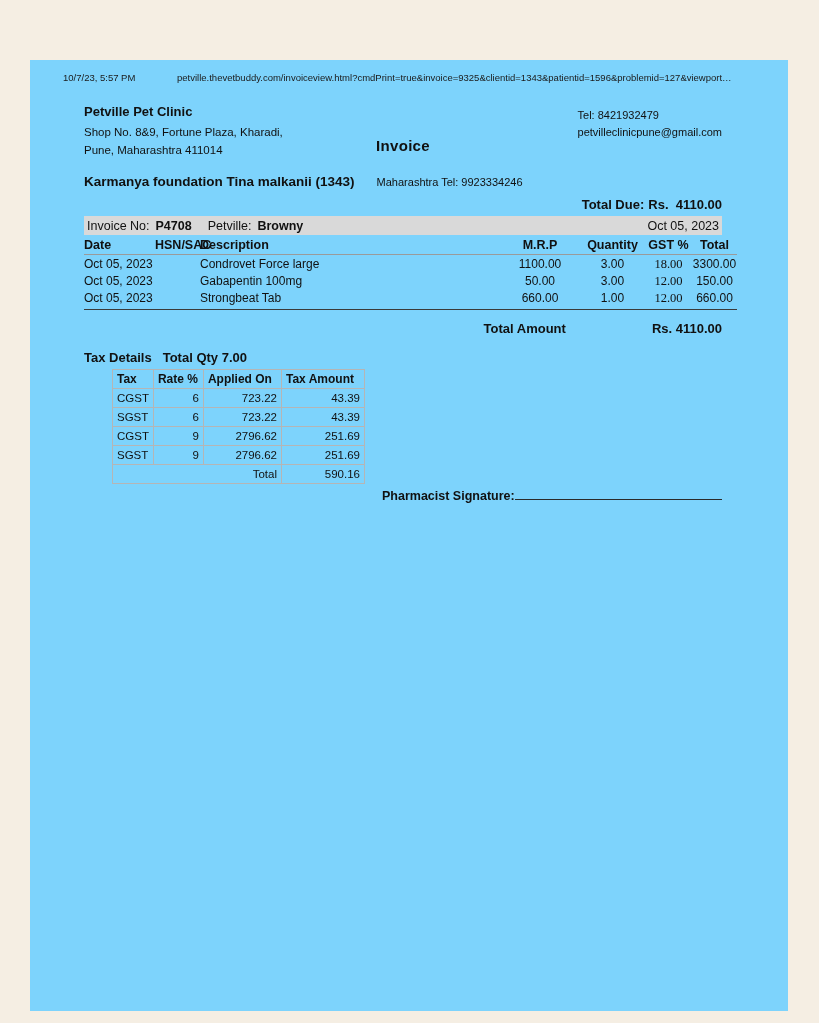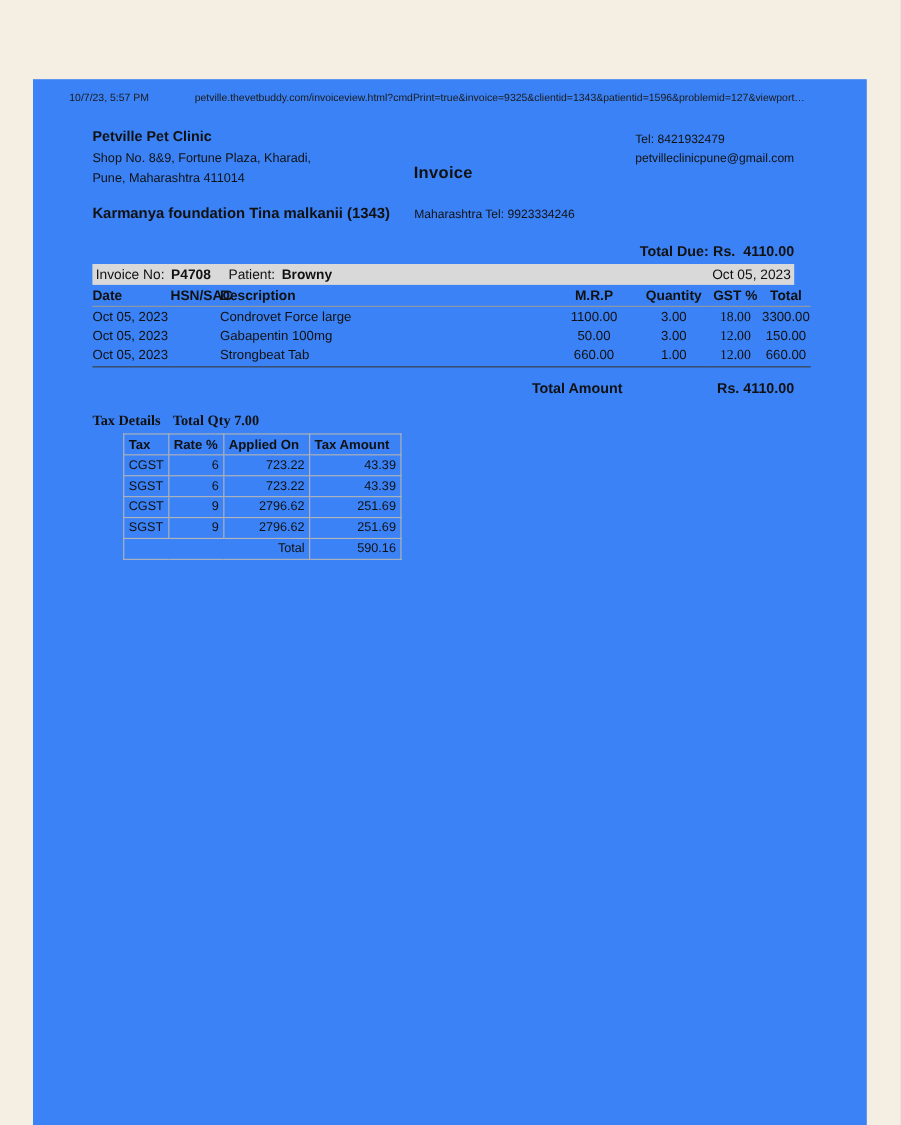--- a/index.html
+++ b/index.html
@@ -6,23 +6,23 @@
   html,body { width:819px; height:1023px; }
   body {
     background:#f5eee3;
     font-family:"Liberation Sans","DejaVu Sans",sans-serif;
     color:#111;
     position:relative;
     overflow:hidden;
   }
   .paper {
     position:absolute;
-    left:30px; top:72px;
+    left:30px; top:60px;
     width:758px; height:951px;
-    background:#3b82f6;
+    background:#7dd3fc;
   }
   .print-header {
     position:absolute;
     top:12px; left:0; right:0;
     font-size:9.5px;
     color:#1a1a1a;
   }
   .print-header .datetime { position:absolute; left:33px; top:0; }
   .print-header .url { position:absolute; left:147px; top:0; right:20px; white-space:nowrap; overflow:hidden; }
   .content {
@@ -34,21 +34,21 @@
   .clinic-addr { font-size:11.5px; line-height:18px; }
   .clinic-contact { font-size:11px; line-height:17px; padding-top:3px; text-align:left; }
   .invoice-title {
     position:absolute; left:0; right:0; top:33px;
     text-align:center; font-size:15px; font-weight:bold;
     letter-spacing:0.3px;
   }
   .client-row { margin-top:15px; display:flex; align-items:baseline; }
   .client-name { font-size:13.5px; font-weight:bold; }
   .client-tel { font-size:11px; margin-left:22px; }
-  .total-due { text-align:right; font-weight:bold; font-size:13px; margin-top:20px; }
+  .total-due { text-align:right; font-weight:bold; font-size:13px; margin-top:8px; }
   .total-due .val { white-space:pre; margin-left:4px; }
   .invoice-bar {
     margin-top:4px;
     background:#d9d9d9;
     display:flex; align-items:center;
     font-size:12.5px;
     height:19px;
     padding:0 3px;
   }
   .invoice-bar b { font-weight:bold; }
@@ -71,21 +71,21 @@
   table.items th.l, table.items td.l { text-align:left; }
   table.items th.r, table.items td.r { text-align:center; }
   table.items td { padding:2px 0 1px 0; line-height:14px; }
   table.items tr.last td { padding-bottom:4px; border-bottom:1.5px solid #3a3a3a; }
   .serif { font-family:"Liberation Serif","DejaVu Serif",serif; font-size:12.5px; }
   .total-amount-row {
     display:flex; justify-content:flex-end; align-items:baseline;
     margin-top:11px; font-weight:bold; font-size:13px;text-align:center;
   }
   .total-amount-row .sp { width:86px; }
-  .tax-heading { margin-top:14px; font-weight:bold; font-size:13px; display:flex; gap:11px;font-family:Liberation Serif, serif; }
+  .tax-heading { margin-top:14px; font-weight:bold; font-size:13px; display:flex; gap:11px; }
   table.tax { border-collapse:collapse; font-size:11.5px; margin-top:4px;margin-left:28px; }
   table.tax th, table.tax td { border:1px solid #b5b5b5; padding:2px 4px; line-height:14px; }
   table.tax th { font-size:12px; font-weight:bold; text-align:left; }
   table.tax .w-tax { width:35px; }
   table.tax .w-rate { width:50px; }
   table.tax .w-app { width:78px; }
   table.tax .w-amt { width:83px; }
   table.tax td.r, table.tax th.r { text-align:right; }
   .signature-row {
     display:flex; align-items:flex-end;
@@ -126,21 +126,21 @@
 
     <div class="total-due">
       <span>Total Due:</span><span class="val">Rs.  4110.00</span>
     </div>
 
     <div class="invoice-bar">
       <span>Invoice No:</span>
       <span class="gap"></span>
       <b>P4708</b>
       <span class="gap-wide"></span>
-      <span>Patient:</span>
+      <span>Petville:</span>
       <span class="gap"></span>
       <b>Browny</b>
       <span class="spacer"></span>
       <span>Oct 05, 2023</span>
     </div>
 
     <table class="items">
       <colgroup>
         <col class="c-date">
           <col class="c-hsn">
@@ -237,15 +237,19 @@
           <td class="r">2796.62</td>
           <td class="r">251.69</td>
         </tr>
         <tr>
           <td colspan="3" class="r">Total</td>
           <td class="r">590.16</td>
         </tr>
       </tbody>
     </table>
 
+    <div class="signature-row">
+      <span class="label">Pharmacist Signature:</span>
+      <span class="line"></span>
+    </div>
 
   </div>
 </div>
 
 </body></html>

